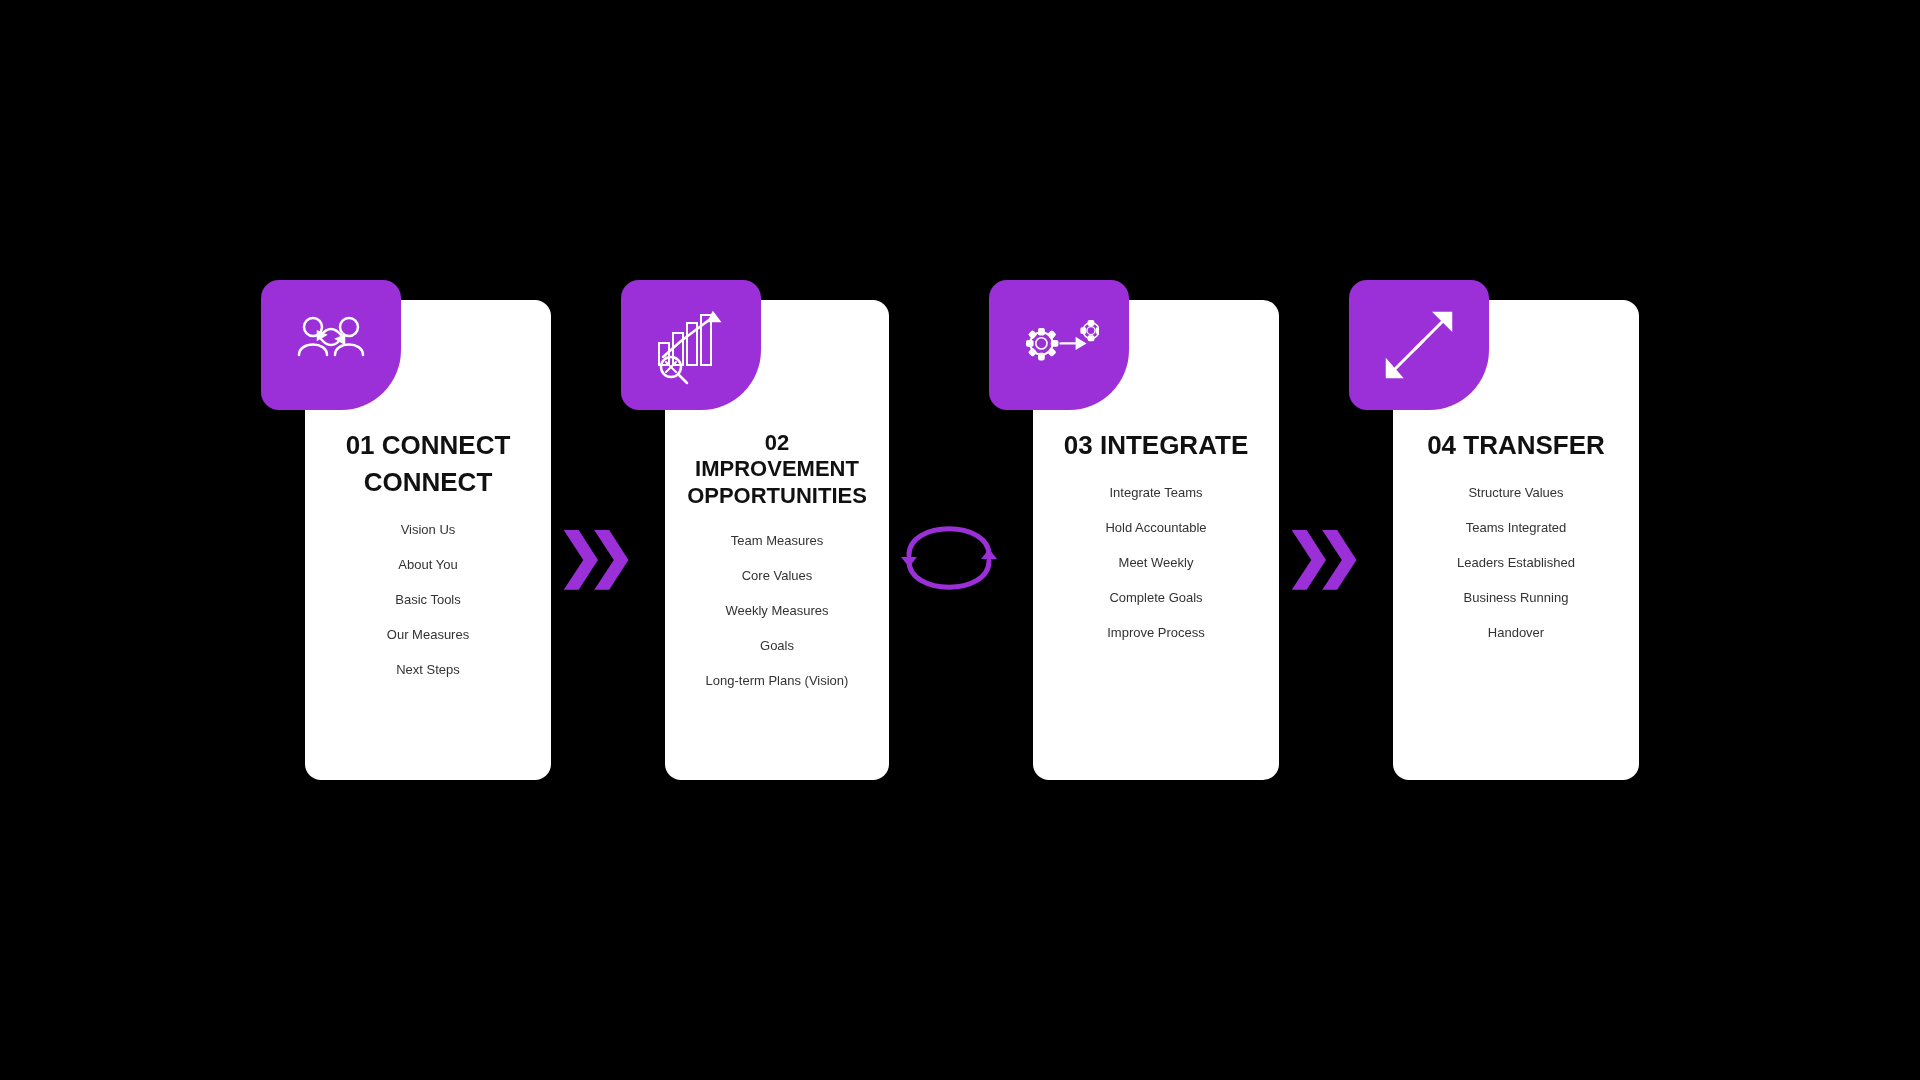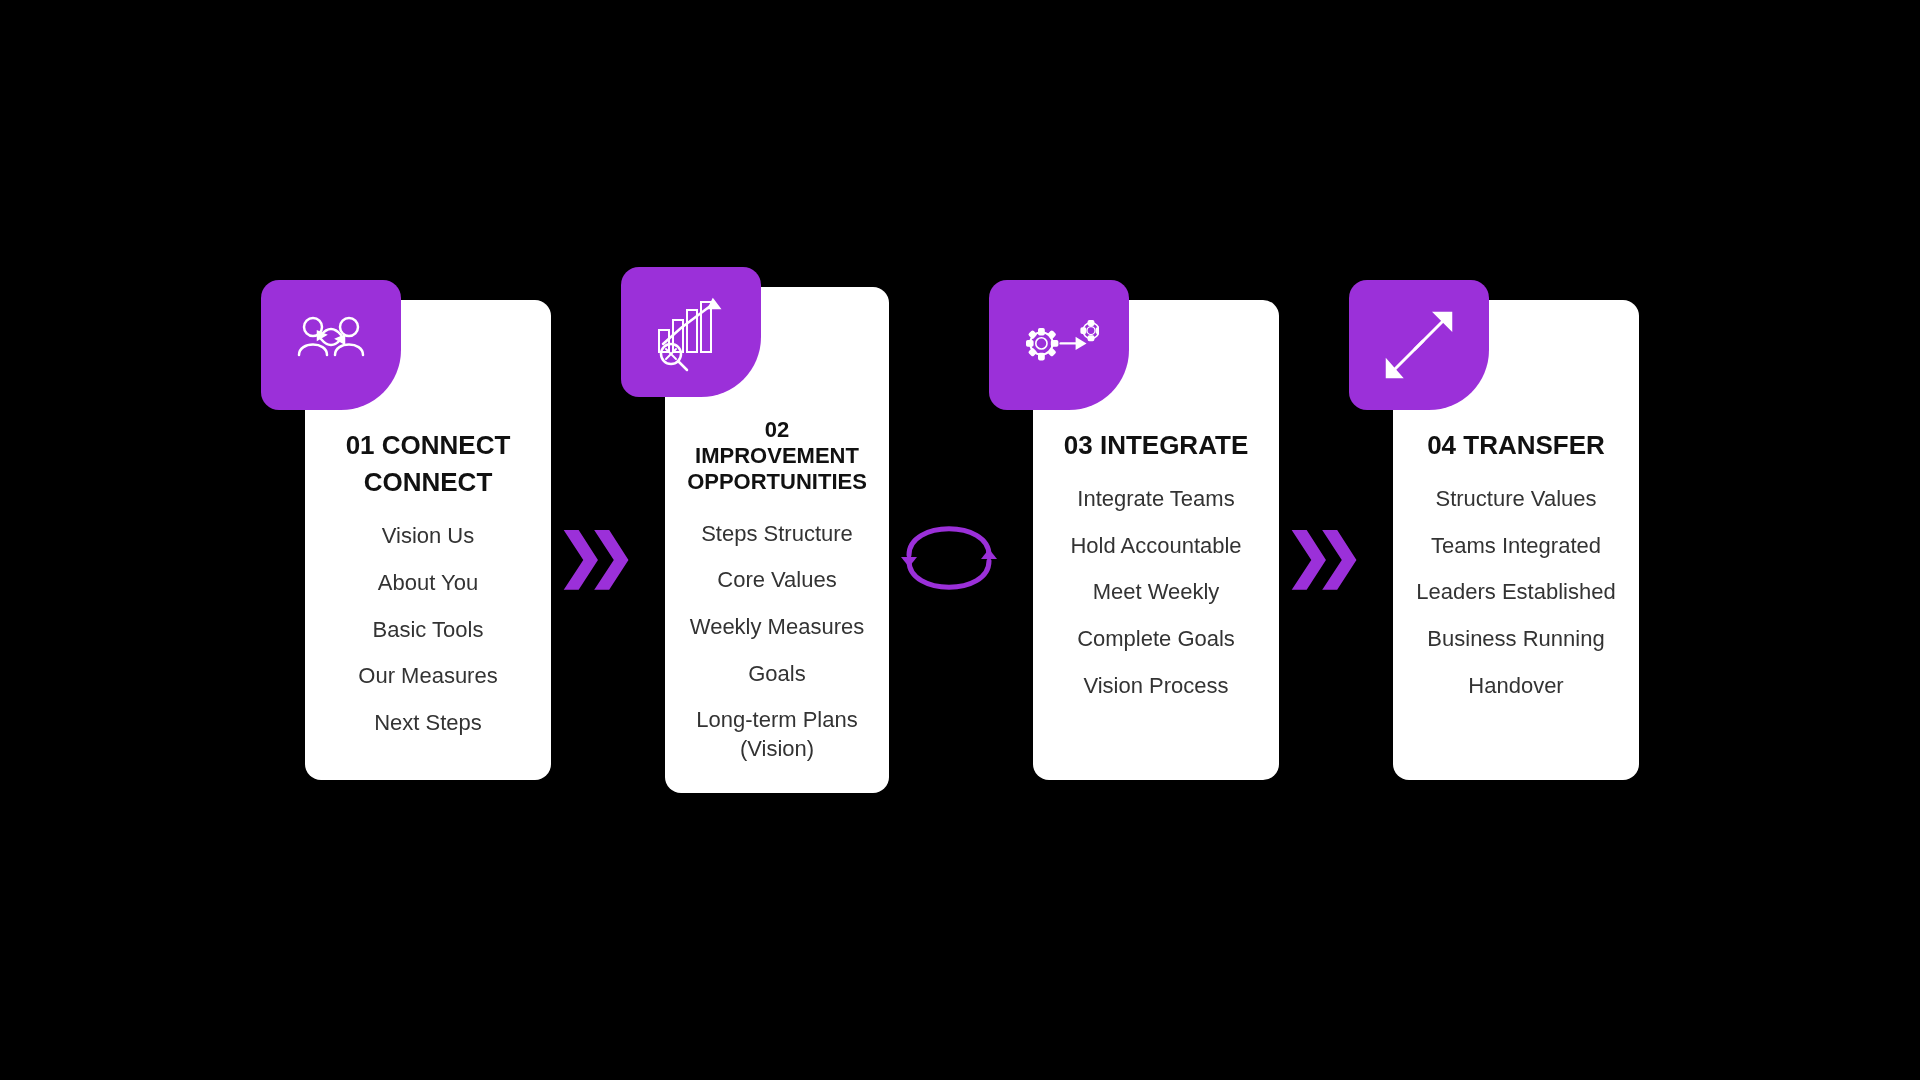--- a/index.html
+++ b/index.html
@@ -68,21 +68,21 @@
     }
     .card-items {
       list-style: none;
       width: 100%;
       display: flex;
       flex-direction: column;
       gap: 18px;
     }
     .card-items li {
       text-align: center;
-      font-size: 22px;
+      font-size: 13px;
       color: #333;
       line-height: 1.3;
     }
     .arrow-connector {
       display: flex;
       align-items: center;
       justify-content: center;
       width: 90px;
       flex-shrink: 0;
       margin-top: 30px;
@@ -146,21 +146,21 @@
 
         <line x1="15" y1="57" x2="25" y2="67" stroke="white" stroke-width="2" stroke-linecap="round"></line>
         <line x1="25" y1="57" x2="15" y2="67" stroke="white" stroke-width="2" stroke-linecap="round"></line>
       </svg>
     </div>
     <div class="card">
       <div class="card-title" style="font-size:22px;">
         <span>02</span> <span>IMPROVEMENT OPPORTUNITIES</span>
       </div>
       <ul class="card-items">
-        <li>Steps Structure</li>
+        <li>Team Measures</li>
         <li>Core Values</li>
         <li>Weekly Measures</li>
         <li>Goals</li>
         <li>Long-term Plans (Vision)</li>
       </ul>
     </div>
   </div>
 
   <div class="arrow-connector" style="width:120px;">
     <svg viewBox="0 0 120 100" width="120" height="100">
@@ -199,21 +199,21 @@
         <rect x="97" y="19" width="5" height="6" rx="1" fill="white"></rect>
       </svg>
     </div>
     <div class="card">
       <div class="card-title">03 INTEGRATE</div>
       <ul class="card-items">
         <li>Integrate Teams</li>
         <li>Hold Accountable</li>
         <li>Meet Weekly</li>
         <li>Complete Goals</li>
-        <li>Vision Process</li>
+        <li>Improve Process</li>
       </ul>
     </div>
   </div>
 
   <div class="arrow-connector">
     <div style="display:flex; flex-direction:row; align-items:center;">
       <span style="color:#9b30d9; font-size:58px; font-weight:900; line-height:1; margin-right:-18px;">❯</span>
       <span style="color:#9b30d9; font-size:58px; font-weight:900; line-height:1;">❯</span>
     </div>
   </div>

